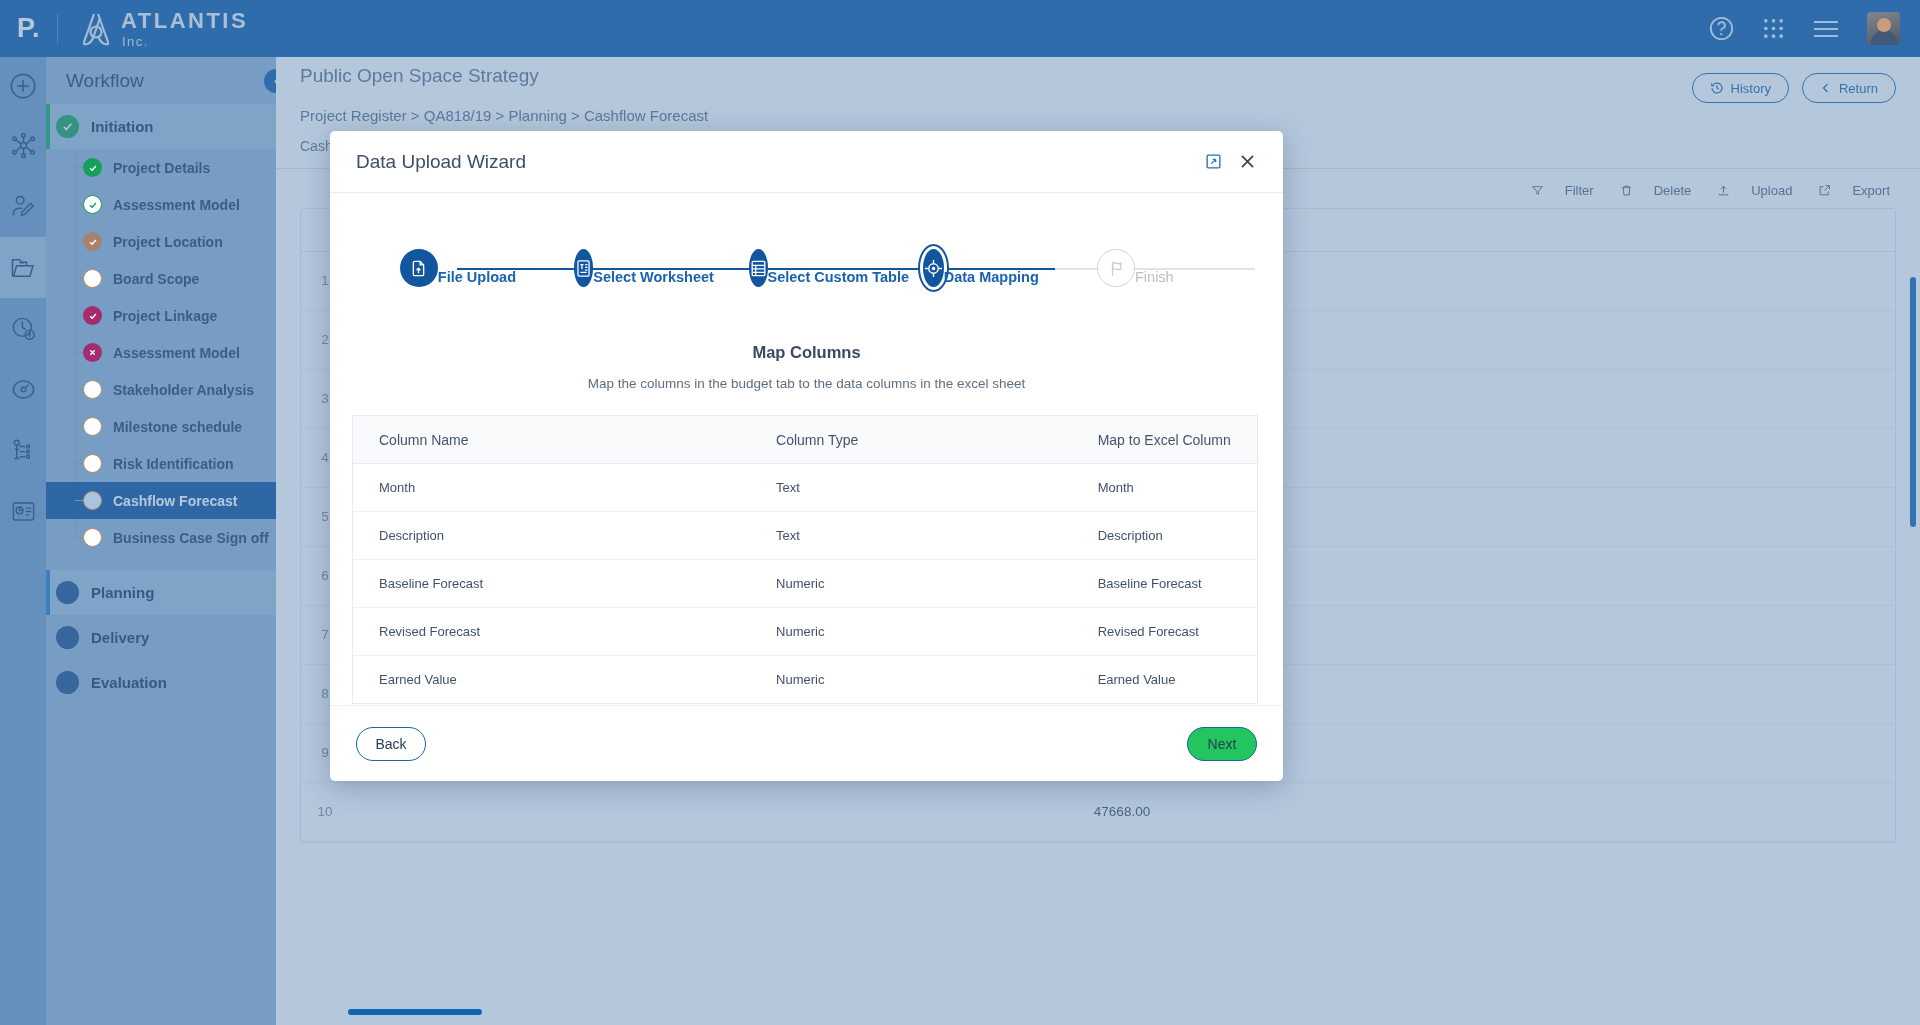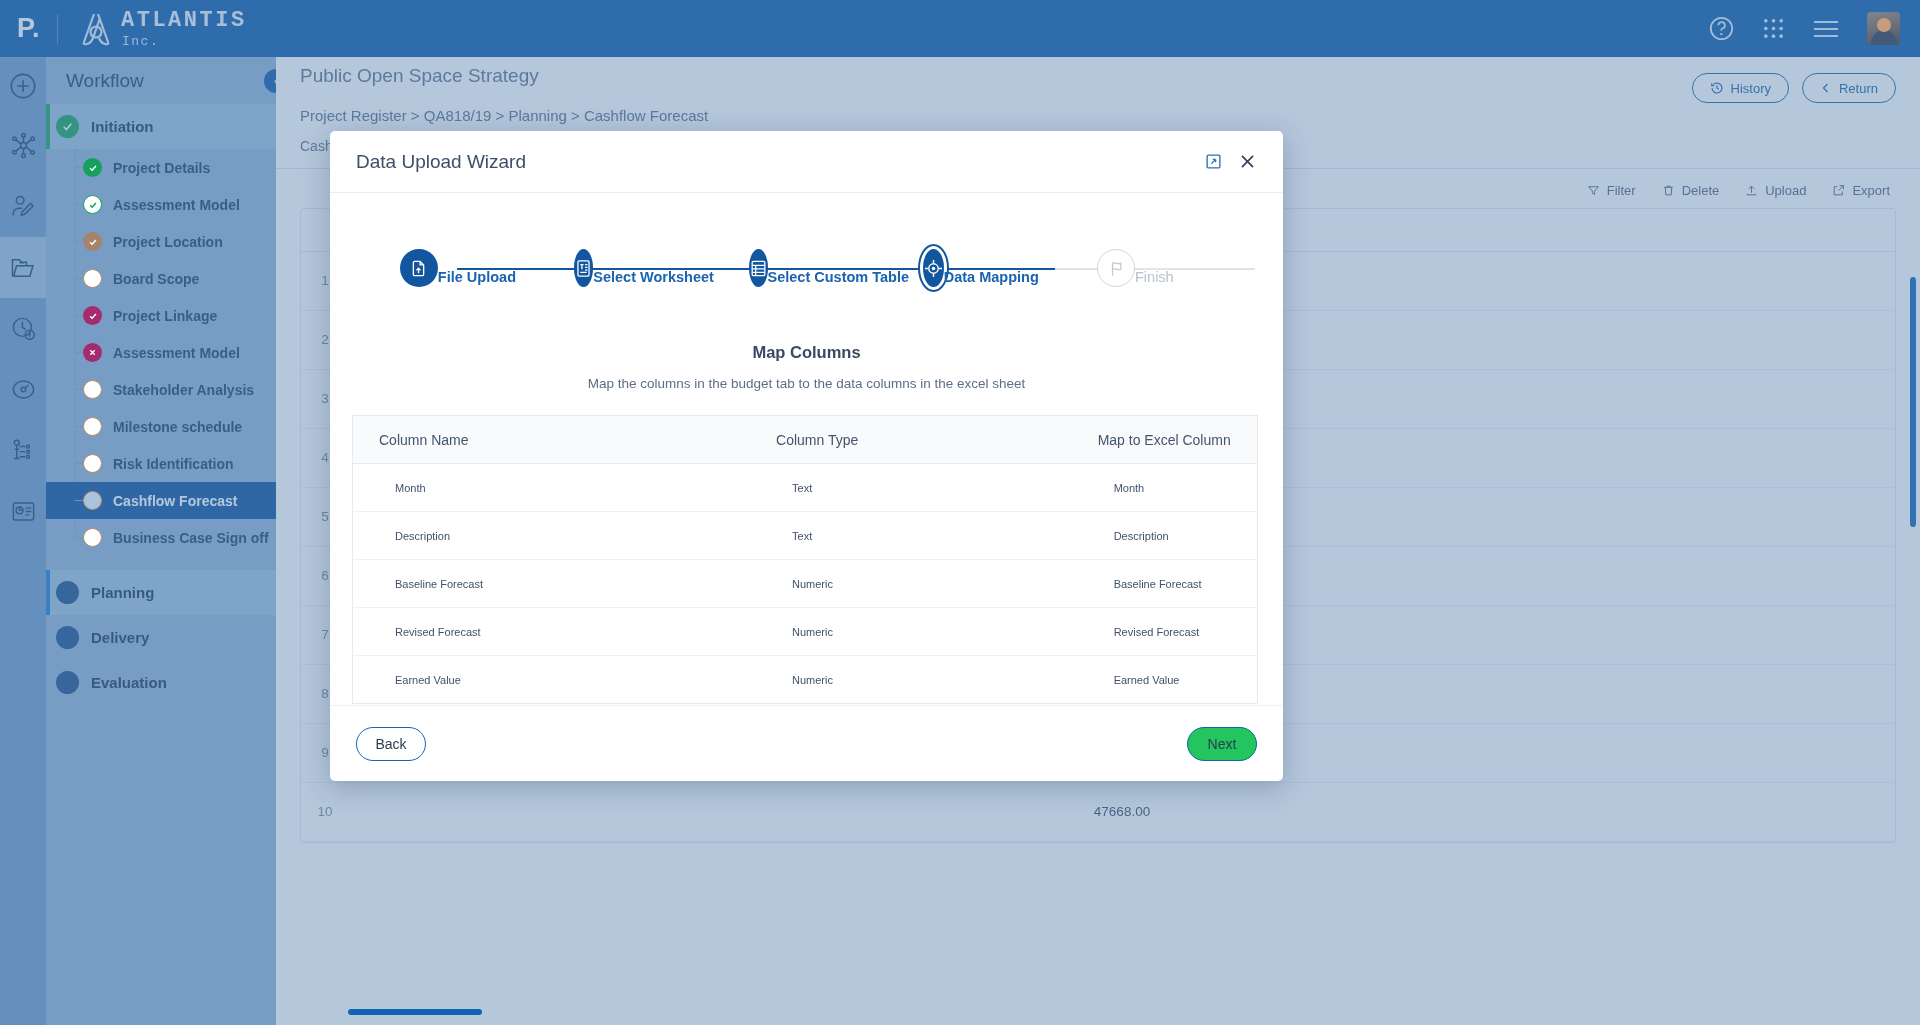--- a/index.html
+++ b/index.html
@@ -13,21 +13,21 @@
   
   .topbar {
     position: absolute; top: 0; left: 0; width: 1920px; height: 57px;
     background: #0b59a8; display: flex; align-items: center;
   }
   .logo-p {
     width: 57px; height: 57px; display: flex; align-items: center; justify-content: center;
     color: #ffffff; font-size: 27px; font-weight: bold; letter-spacing: .5px;
   }
   .logo-divider { width: 1px; height: 30px; background: #4d87c2; }
-  .brand { display: flex; align-items: center; gap: 9px; margin-left: 22px; font-family: Liberation Mono, monospace; }
+  .brand { display: flex; align-items: center; gap: 9px; margin-left: 22px; }
   .brand-mark { width: 32px; height: 34px; }
   .brand-text { display: flex; flex-direction: column; line-height: 1; }
   .brand-title {
     color: #e8f0f8; font-size: 22px; font-weight: bold; letter-spacing: 2.5px;
   }
   .brand-sub {
     color: #cfe0f0; font-size: 13px; letter-spacing: 1.5px; margin-top: 3px; margin-left: 1px;
   }
   .topbar-right {
     margin-left: auto; display: flex; align-items: center; gap: 27px; margin-right: 20px;
@@ -134,21 +134,21 @@
   .tab {
     padding-bottom: 11px; font-size: 14px; color: #60748f; cursor: pointer;
   }
   .tab.active { color: #0b59a8; font-weight: bold; border-bottom: 3px solid #0b59a8; }
 
   
   .grid-toolbar {
     display: flex; justify-content: flex-end; gap: 26px; padding: 14px 30px 10px 0;
     color: #53657f; font-size: 13px;
   }
-  .gt-item { display: flex; align-items: center; gap: 7px; cursor: pointer; justify-content: center; }
+  .gt-item { display: flex; align-items: center; gap: 21px; cursor: pointer; justify-content: center; }
   .grid-wrap { margin: 0 24px; border: 1px solid #e2e8f0; border-radius: 3px; }
   .grid-table { width: 100%; border-collapse: collapse; }
   .grid-table th {
     height: 42px; font-size: 13px; color: #46566d; font-weight: normal;
     border-bottom: 1px solid #e2e8f0; background: #fff;
   }
   .grid-table td {
     height: 59px; font-size: 13.5px; color: #3b4c63; text-align: center;
     border-bottom: 1px solid #edf1f6;
   }
@@ -214,21 +214,21 @@
   .map-sub { text-align: center; margin-top: 14px; font-size: 13.5px; color: #5d6e86; }
   .map-table {
     margin-top: 24px; width: 906px; border: 1px solid #e5eaf1; border-radius: 4px;
     border-collapse: collapse;
   }
   .map-table th {
     text-align: left; font-weight: normal; font-size: 14px; color: #43546d;
     height: 48px; padding-left: 26px; background: #f9fafc; border-bottom: 1px solid #e5eaf1;
   }
   .map-table td {
-    font-size: 11px; color: #41526a; height: 48px; padding-left: 42px;
+    font-size: 13px; color: #41526a; height: 48px; padding-left: 26px;
     border-bottom: 1px solid #eef1f6;
   }
   .map-table tr:last-child td { border-bottom: none; }
   .col-1 { width: 398px; } .col-2 { width: 322px; } .col-3 { width: 186px; }
 
   .modal-foot {
     height: 76px; display: flex; align-items: center; justify-content: space-between;
     padding: 0 26px; border-top: 1px solid #edf1f5;
   }
   .btn-outline {

